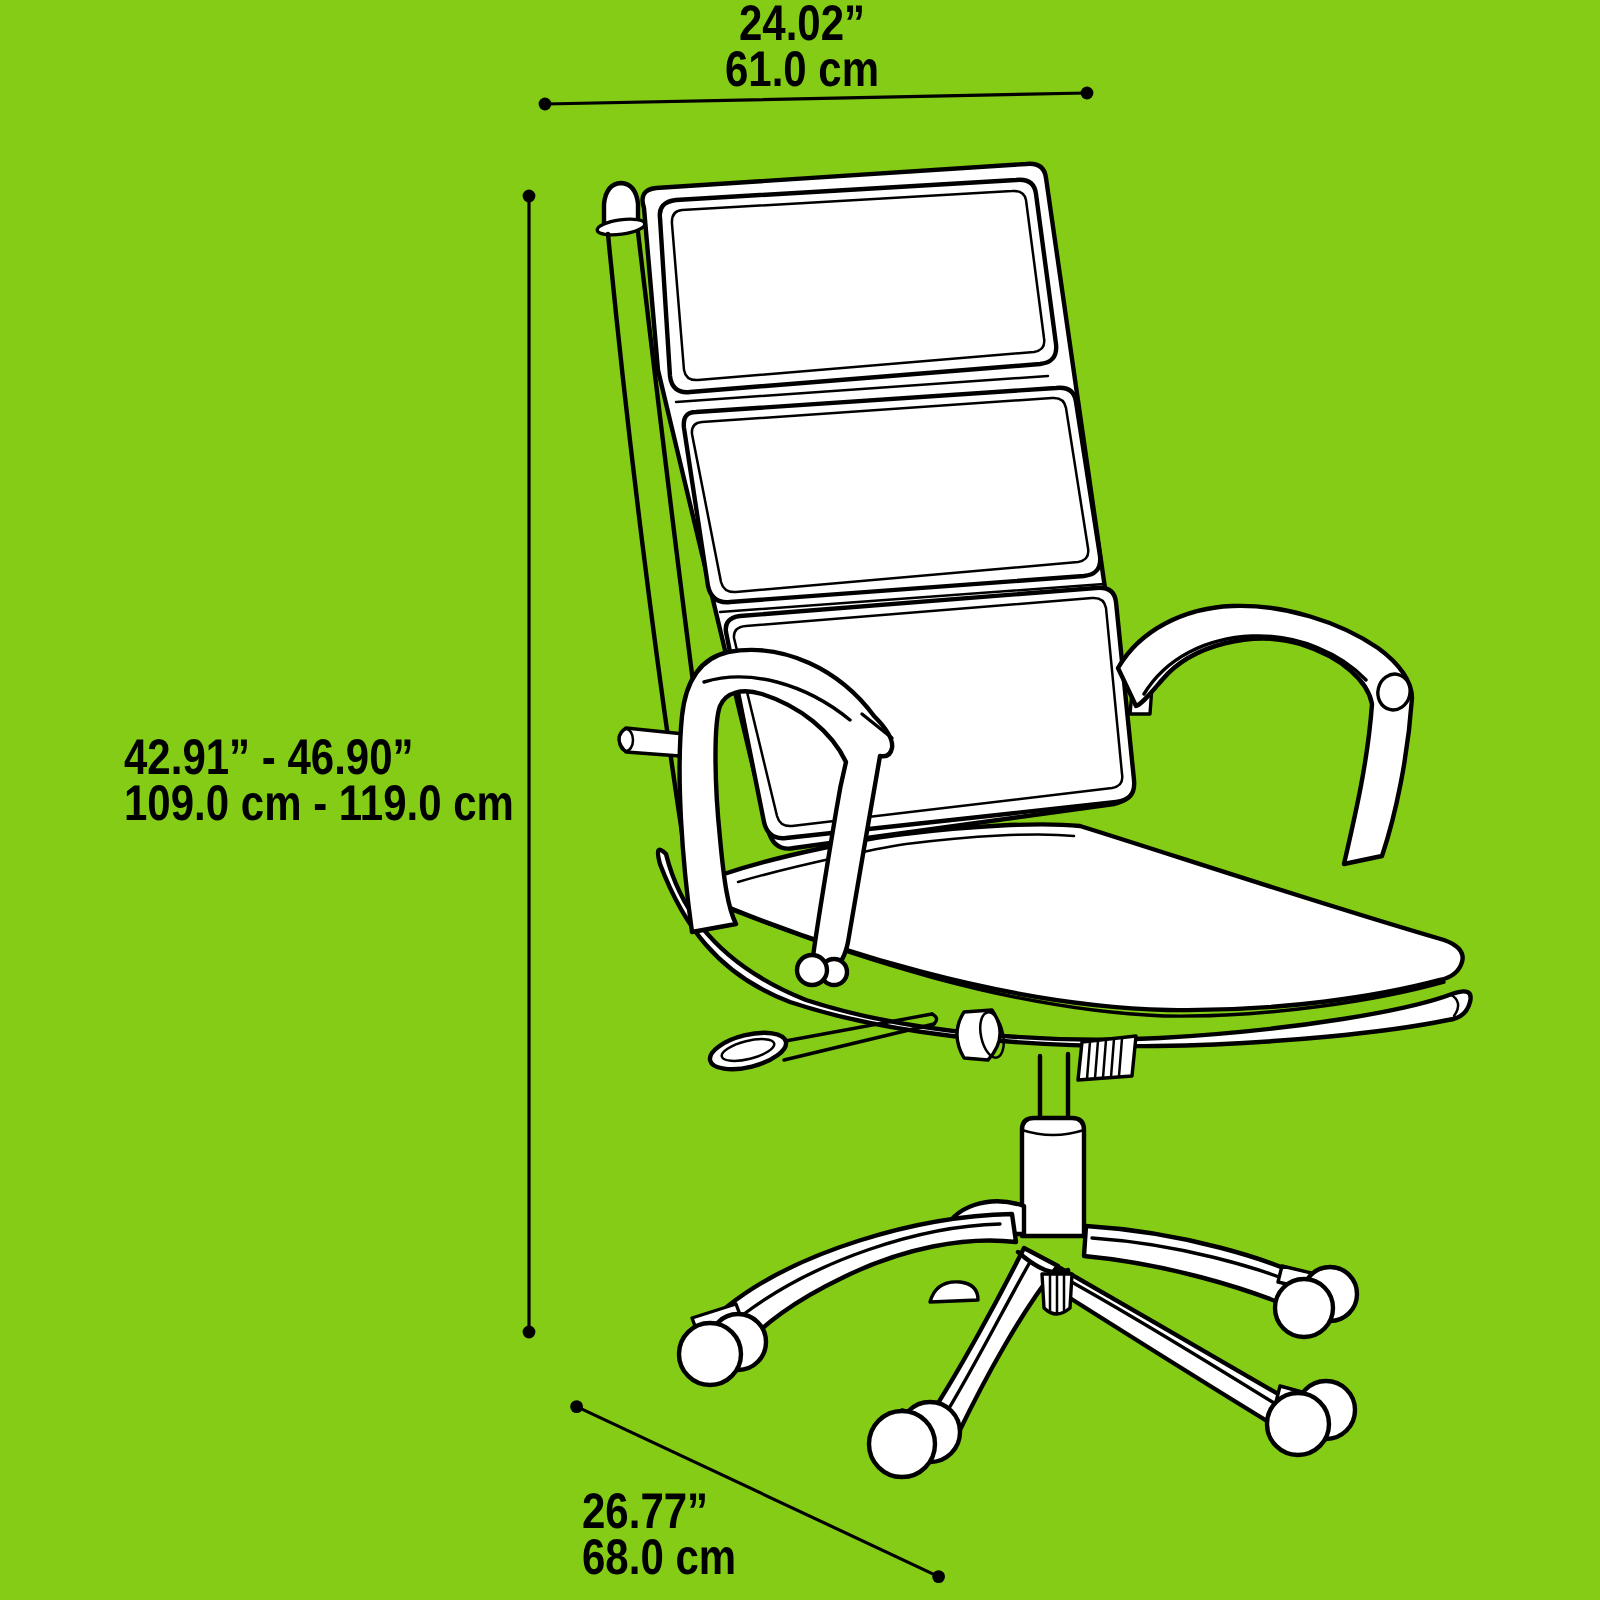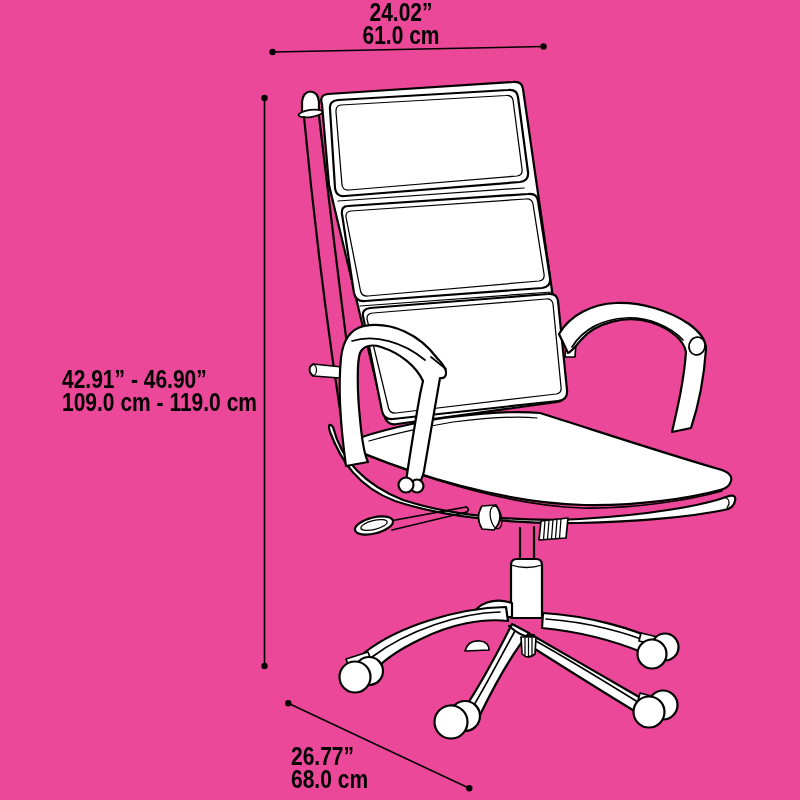--- a/index.html
+++ b/index.html
@@ -1,17 +1,17 @@
 <!DOCTYPE html>
 <html><head>
 <meta charset="utf-8">
 <style>
   html,body{margin:0;padding:0;background:#ffffff;}
   body{width:800px;height:800px;overflow:hidden;font-family:"Liberation Sans",sans-serif;}
-  .stage{position:relative;width:800px;height:800px;background:#ec4899;}
+  .stage{position:relative;width:800px;height:800px;background:#84cc16;}
   svg.art{position:absolute;left:0;top:0;}
   svg.art path, svg.art ellipse, svg.art circle, svg.art line{
     stroke:#000;fill:none;stroke-width:2.2;stroke-linecap:round;stroke-linejoin:round;
   }
   svg.art .f{fill:#ffffff;}
   svg.art .med{stroke-width:1.7;}
   svg.art .thin{stroke-width:1.25;}
   svg.art .dimline{stroke-width:1.6;}
   svg.art .dot{fill:#000;stroke:none;}
   .dim{

